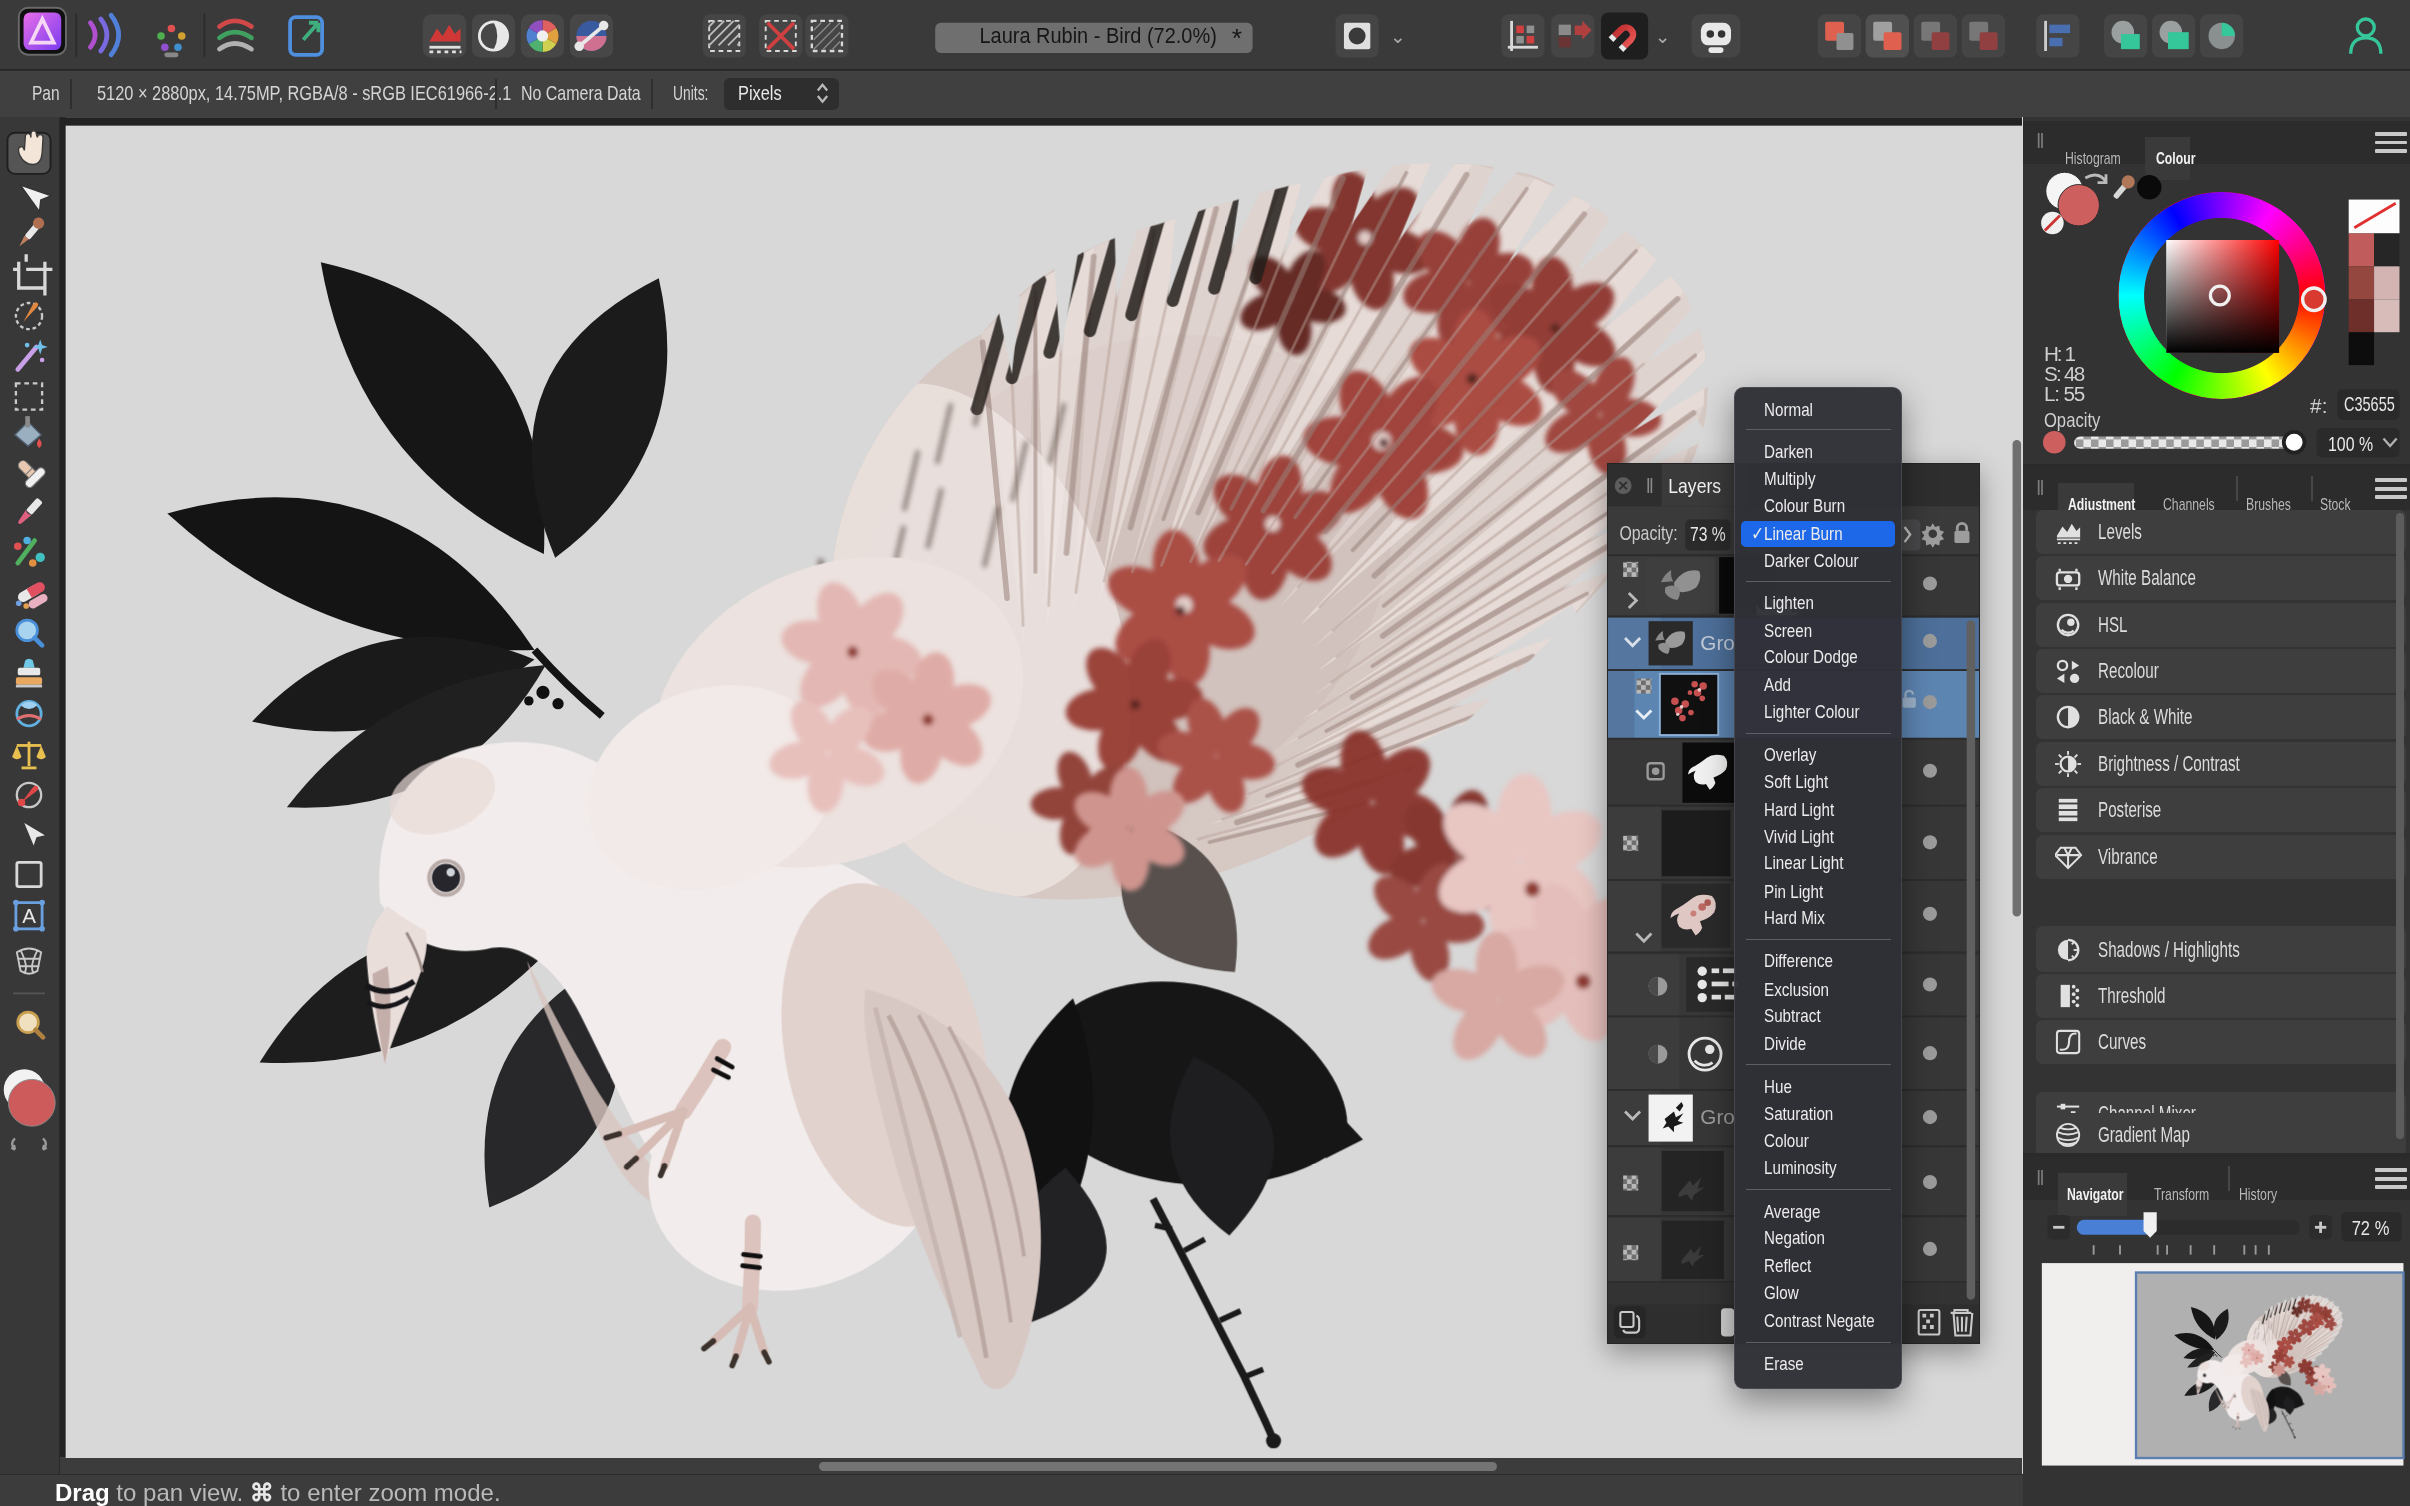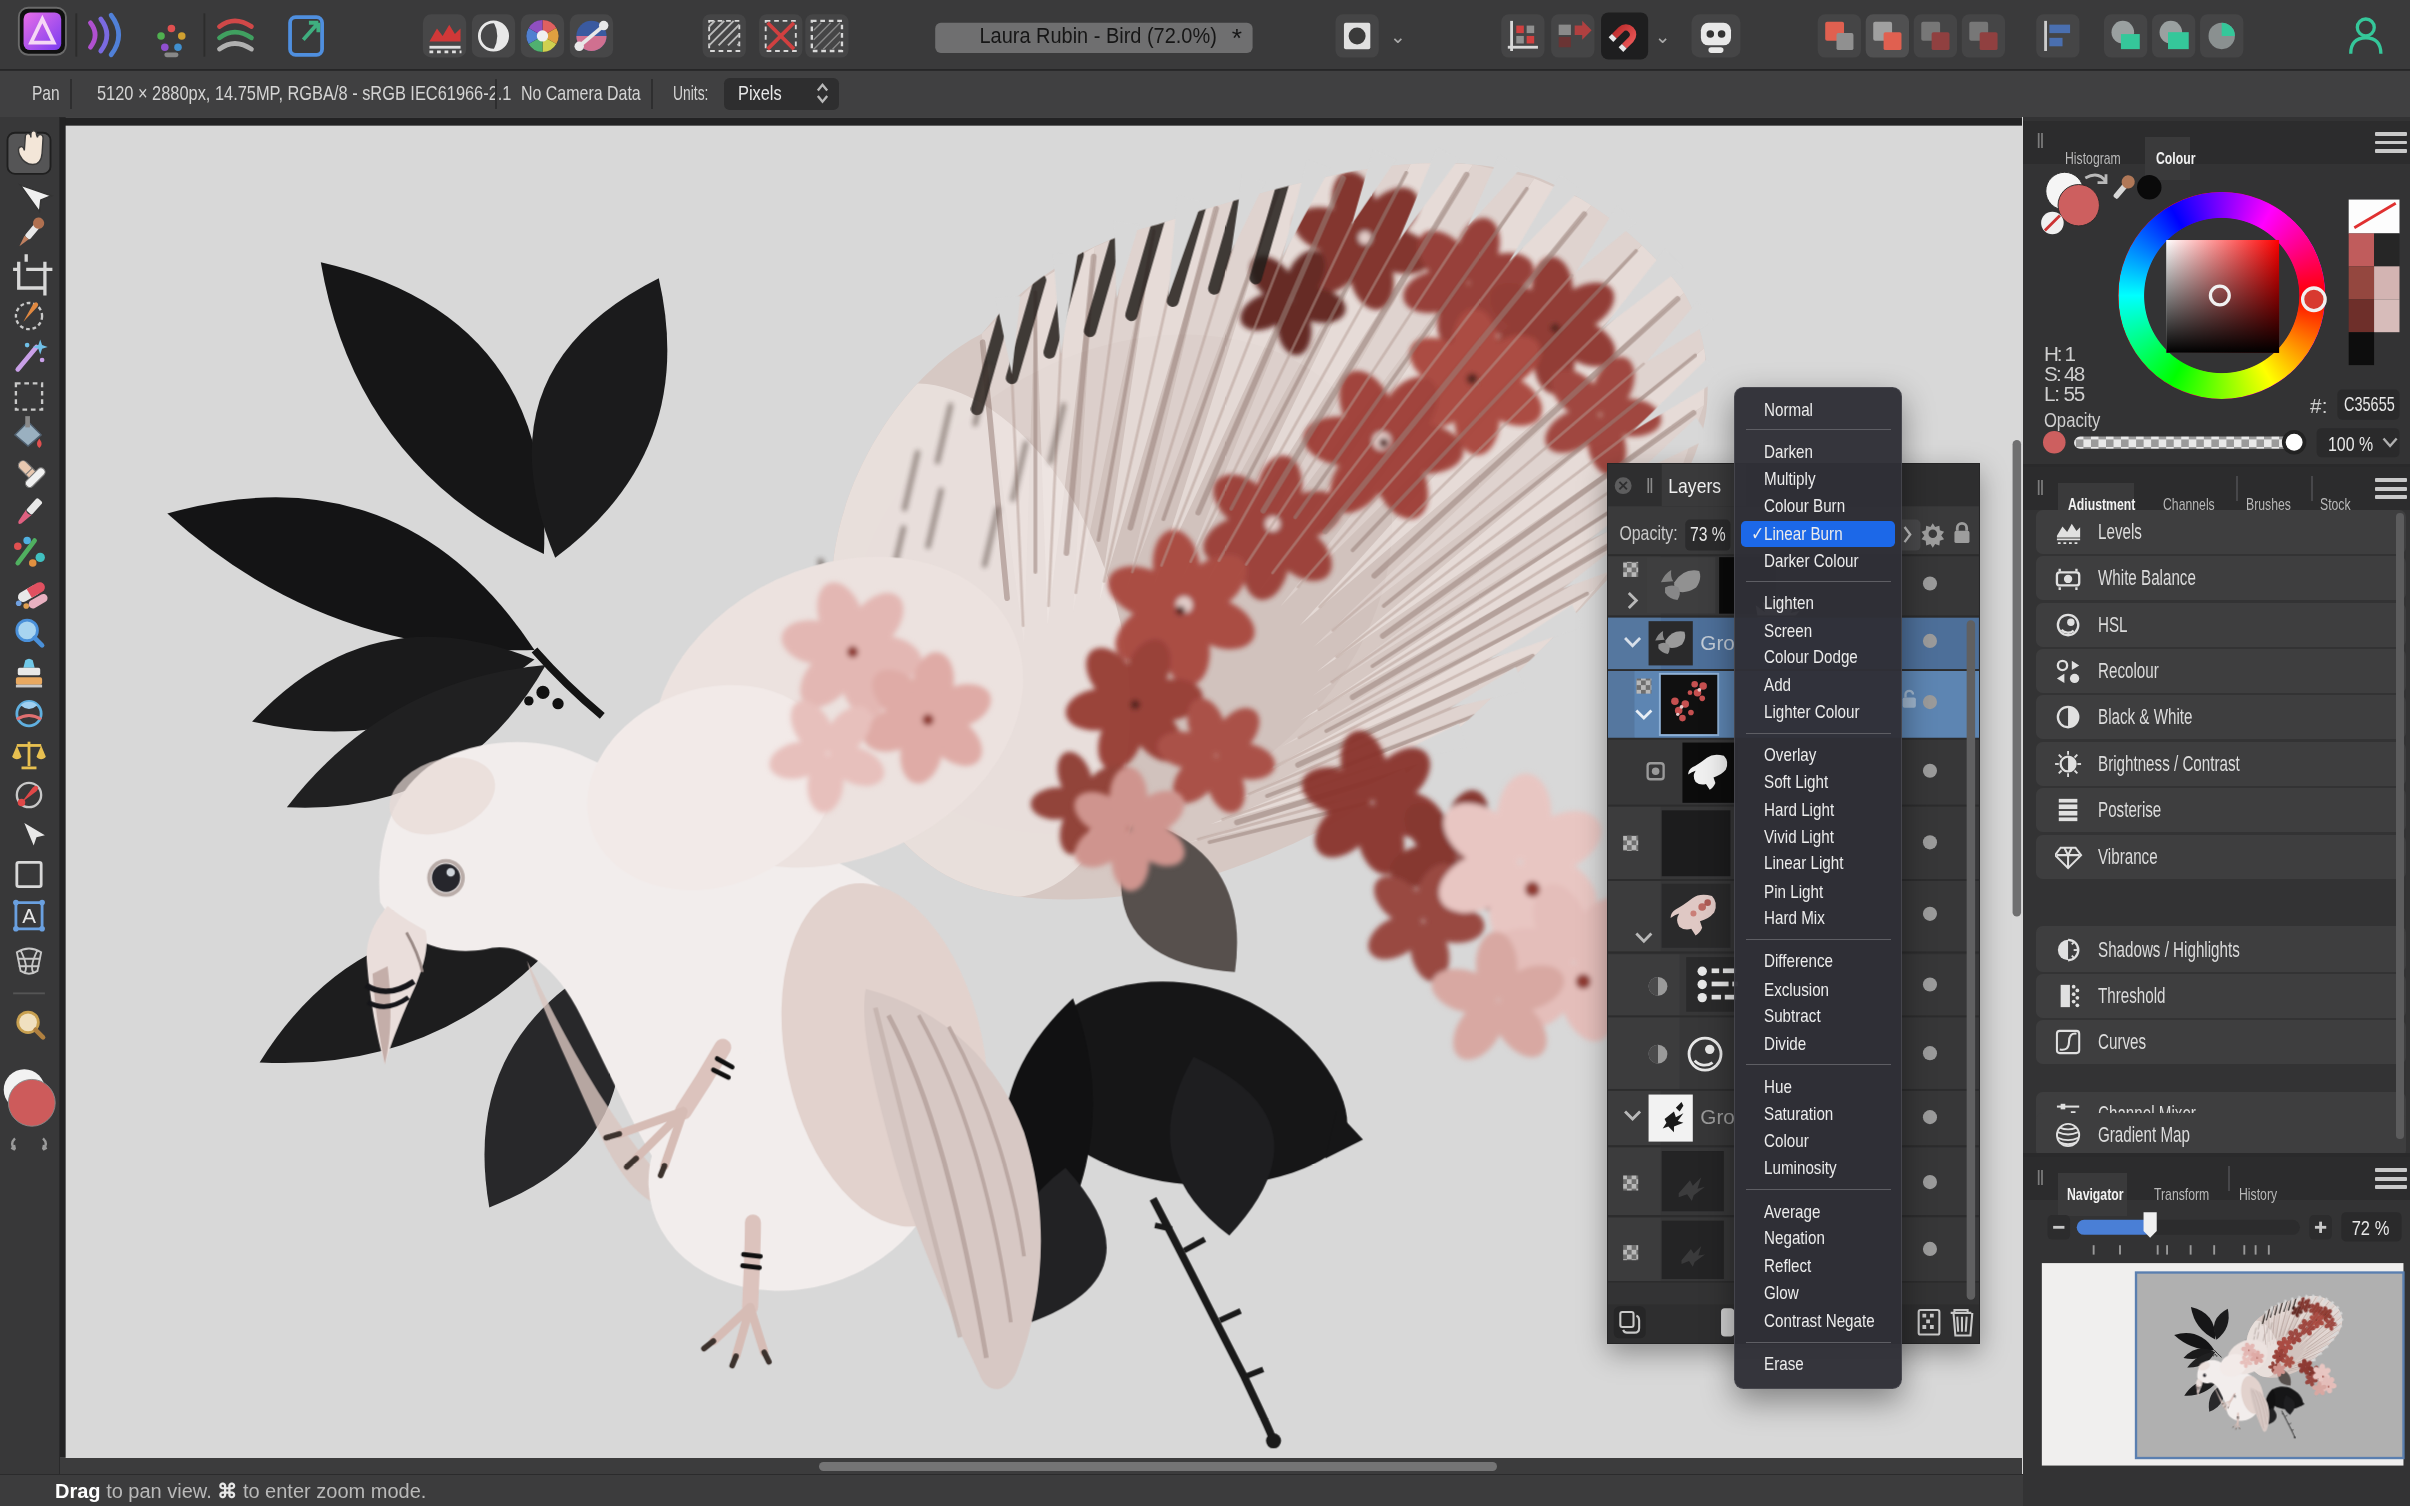--- a/index.html
+++ b/index.html
@@ -11,21 +11,21 @@
 #ctxbar { position:absolute; left:0; top:70px; width:2411px; height:47px; border-top:1.9px solid #2a2a2b;
   background:#404041; color:#d4d4d4; font-size:21px; }
 #ctxbar span.tx { display:inline-block; transform-origin:0 50%; white-space:nowrap; }
 #leftbar { position:absolute; left:0; top:117px; width:60px; height:1357px;
   background:#383839; border-right:1.9px solid #2a2a2b; }
 #canvas { position:absolute; left:60px; top:117px; width:1962px; height:1341px;
   background:#d8d8d8; overflow:hidden; }
 #hscroll { position:absolute; left:60px; top:1458px; width:1962px; height:16px;
   background:#3c3c3d; }
 #statusbar { position:absolute; left:0; top:1474px; width:2411px; height:33px;
-  background:#3c3c3d; border-top:1.9px solid #2b2b2c; color:#b9b9b9; font-size:20px; }
+  background:#3c3c3d; border-top:1.9px solid #2b2b2c; color:#b9b9b9; font-size:24px; }
 #rightpanel { position:absolute; left:2023px; top:117px; width:388px; height:1390px;
   background:#333334; }
 .tabbar { position:absolute; left:0; width:388px; height:43px; background:#2c2c2d; }
 .tabbar .tab { position:absolute; top:16px; height:43px; line-height:43px; color:#b9b9b9;
   font-size:17px; padding:0 11.3px; white-space:nowrap; }
 .tabbar .tab i { display:inline-block; font-style:normal; transform:scaleX(0.72); transform-origin:0 50%; }
 .tabbar .tab.active { background:#3a3a3b; color:#f2f2f2; font-weight:bold; }
 .grip { position:absolute; color:#7c7c7c; font-size:21px; top:8.5px; left:13px; letter-spacing:1.9px;}
 .burger { position:absolute; right:3.8px; top:11.3px; width:32px; height:21px; }
 .burger div { height:3.8px; background:#c9c9c9; margin-bottom:4.7px; border-radius:0.9px;}

